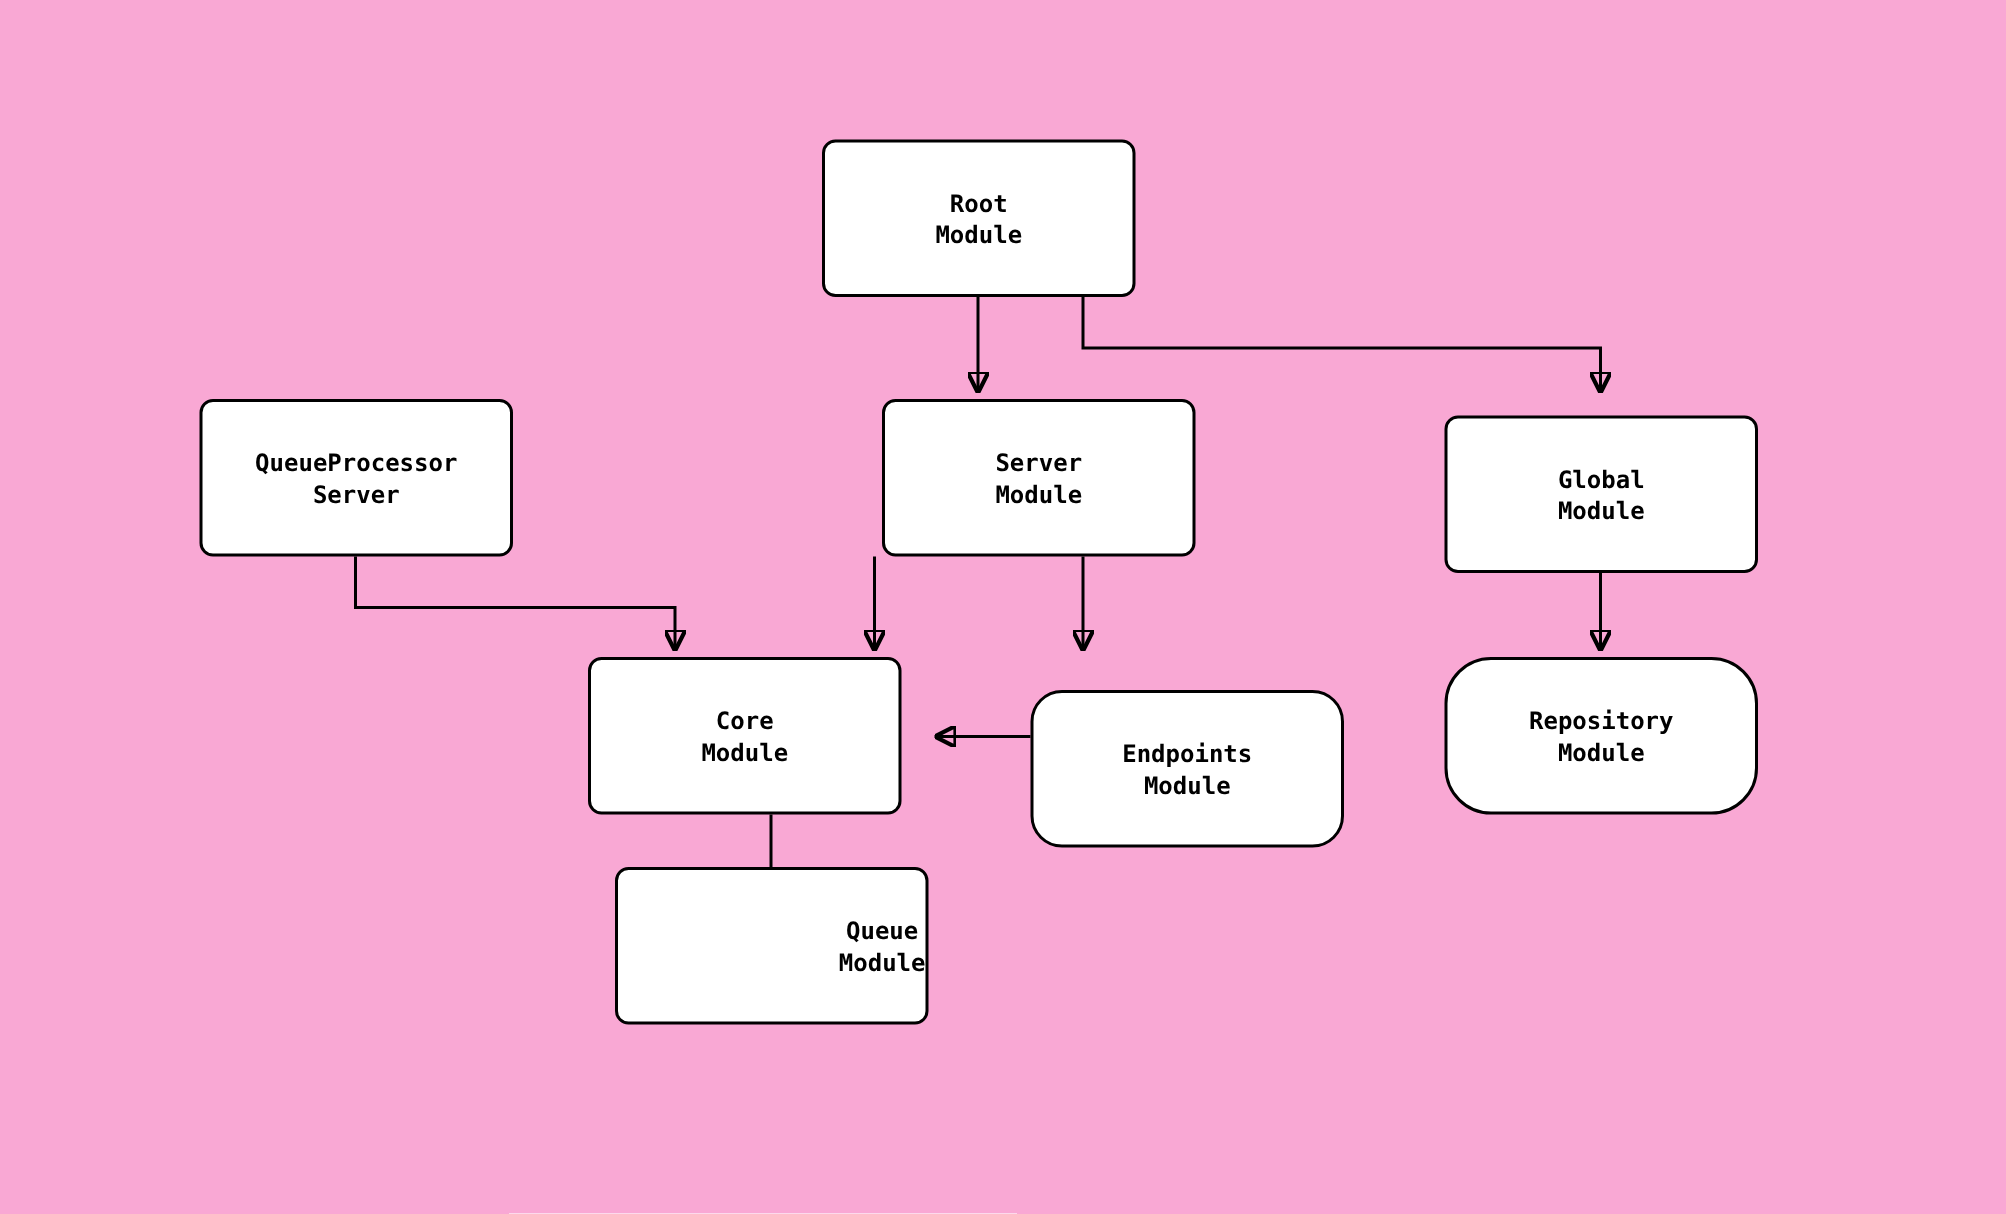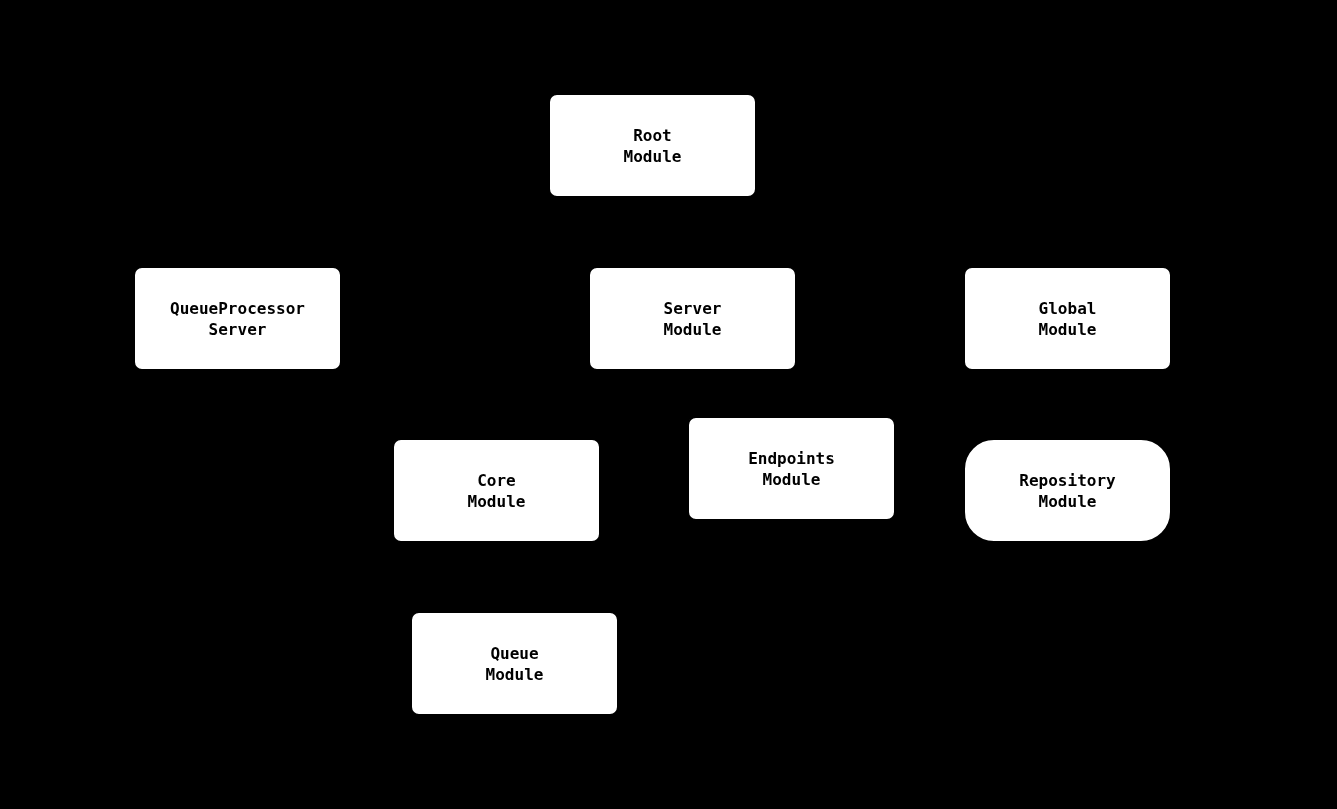--- a/index.html
+++ b/index.html
@@ -5,21 +5,21 @@
   html, body {
     margin: 0;
     padding: 0;
     background: #ffffff;
     font-family: "DejaVu Sans Mono", "Liberation Mono", monospace;
   }
   .canvas {
     position: relative;
     width: 1337px;
     height: 809px;
-    background: #000000;
+    background: #f9a8d4;
     overflow: hidden;
   }
   .edges {
     position: absolute;
     left: 0;
     top: 0;
     width: 1337px;
     height: 809px;
     pointer-events: none;
   }
@@ -44,25 +44,25 @@
   .node-label {
     white-space: pre-line;
     font-size: 16px;
     font-weight: bold;
     line-height: 21px;
     color: #000000;
   }
   .node-root          { left: 548px; top: 93px;  }
   .node-server        { left: 548px; top: 266px; margin-left: 40px; }
   .node-queueproc     { left: 133px; top: 266px; }
-  .node-global        { left: 963px; top: 266px; }
+  .node-global        { left: 963px; top: 277px; }
   .node-core          { left: 392px; top: 438px; }
-  .node-endpoints     { left: 687px; top: 416px; }
+  .node-endpoints     { left: 687px; top: 460px; border-radius: 21px; }
   .node-repository    { left: 963px; top: 438px; border-radius: 31px; }
-  .node-queue         { left: 410px; top: 611px; }
+  .node-queue         { left: 410px; top: 578px; justify-content: flex-end; }
 </style>
 </head>
 <body>
 
 <div class="canvas">
 
   <svg class="edges" viewBox="0 0 1337 809" xmlns="http://www.w3.org/2000/svg">
     <defs>
       <marker id="arrowhead" viewBox="0 0 10 10" refX="10" refY="5" markerWidth="7" markerHeight="7" orient="auto">
         <path d="M0,0 L10,5 L0,10 z" fill="#000000" stroke="none"></path>

